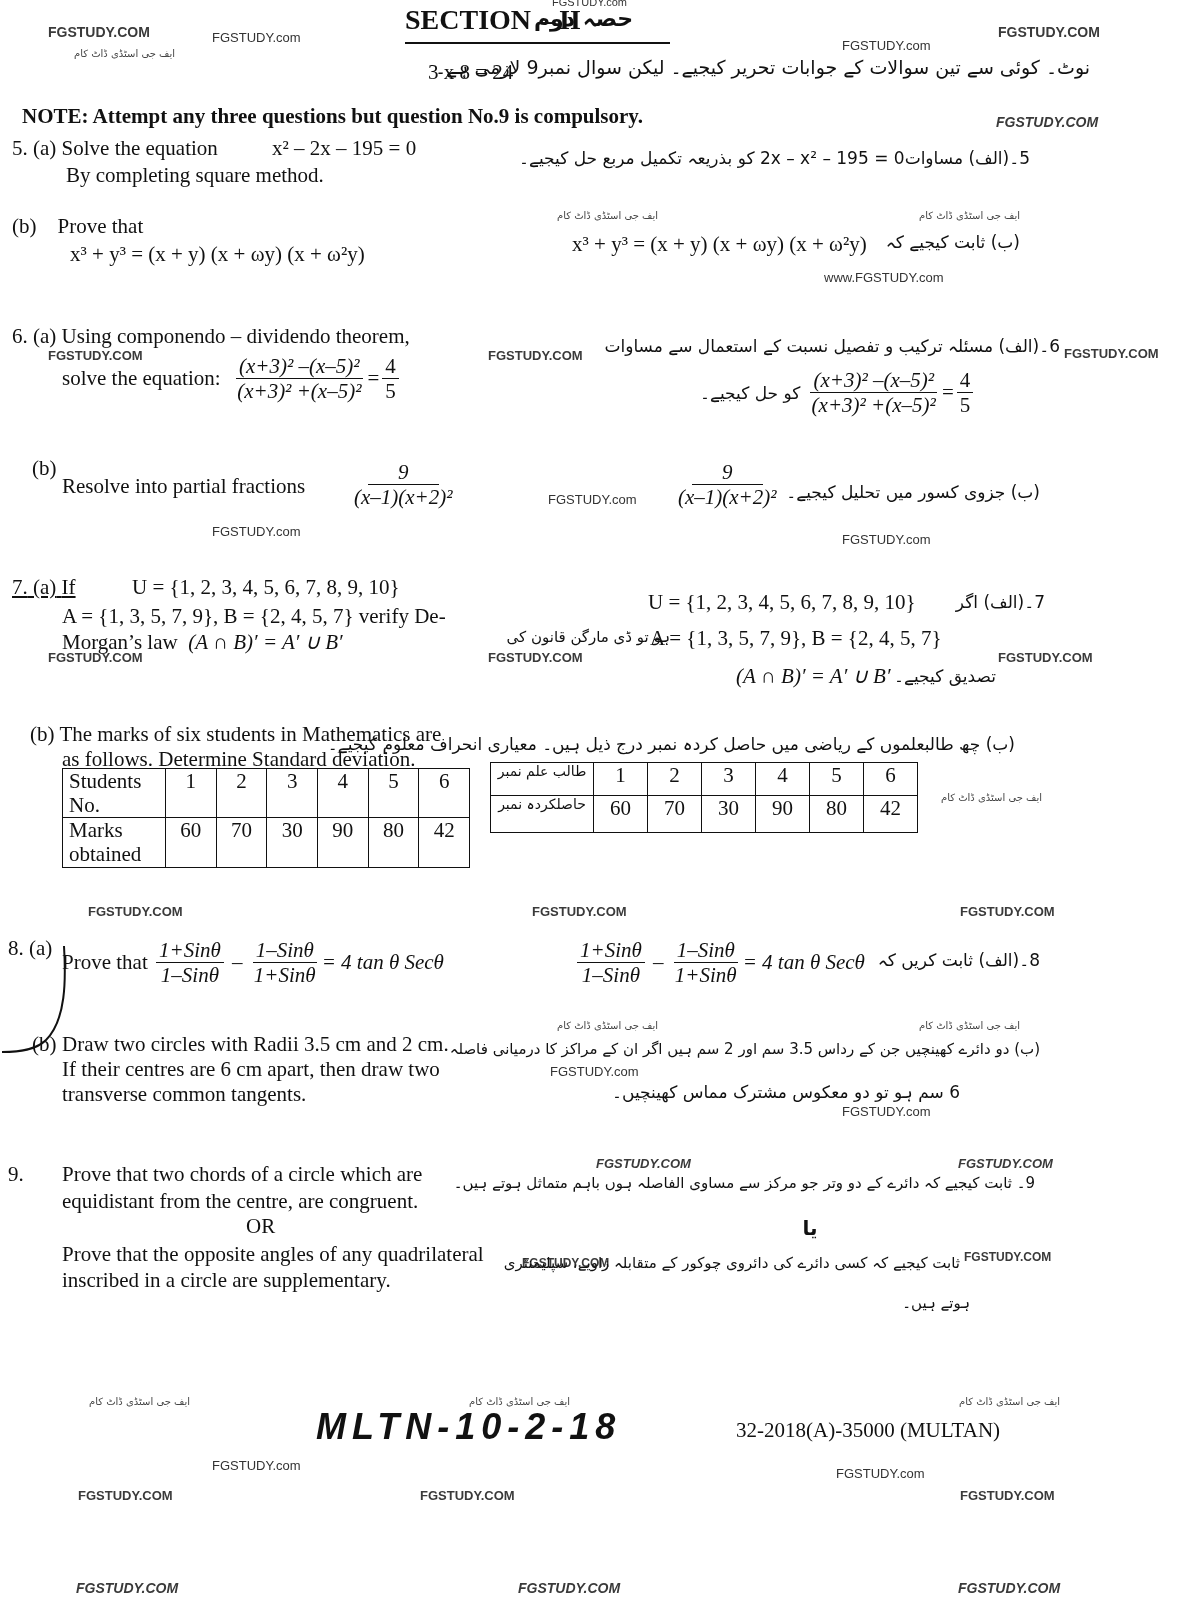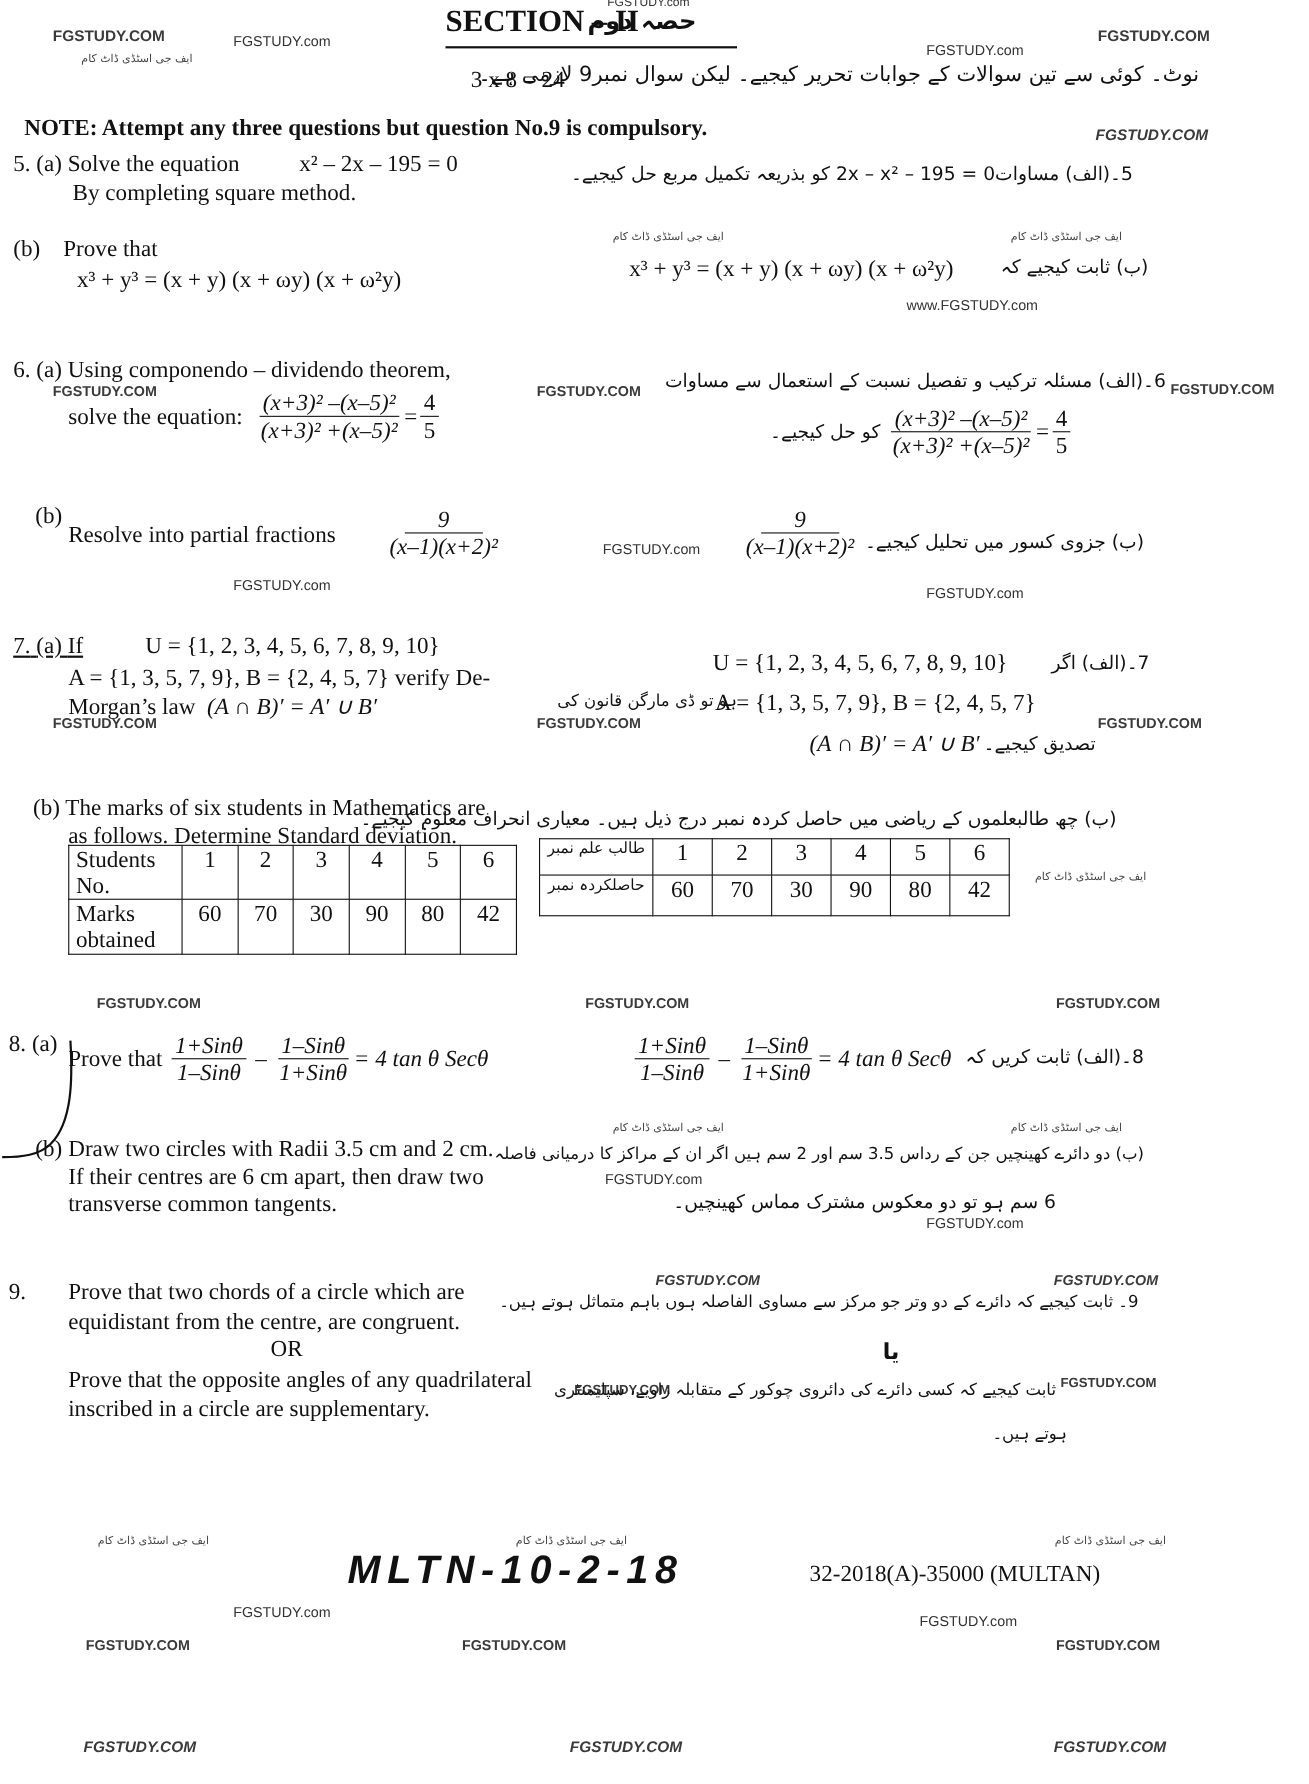--- a/index.html
+++ b/index.html
@@ -57,21 +57,21 @@
 <div class="abs urdu" style="left:560px;top:148px;width:470px;text-align:right;">5۔(الف) مساوات0 = 195 – 2x – x² کو بذریعہ تکمیل مربع حل کیجیے۔</div>
 
 <div class="abs q" style="left:12px;top:214px;">
   <span>(b)</span>
   &nbsp;&nbsp;&nbsp;<span>Prove that</span>
 </div>
 <div class="abs q" style="left:70px;top:242px;">x³ + y³ = (x + y) (x + ωy) (x + ω²y)</div>
 <div class="abs urdu-sm" style="left:518px;top:210px;width:140px;">ایف جی اسٹڈی ڈاٹ کام</div>
 <div class="abs urdu-sm" style="left:880px;top:210px;width:140px;">ایف جی اسٹڈی ڈاٹ کام</div>
 <div class="abs q" style="left:572px;top:232px;">x³ + y³ = (x + y) (x + ωy) (x + ω²y)</div>
-<div class="abs urdu" style="left:924px;top:232px;width:120px;text-align:center;">(ب) ثابت کیجیے کہ</div>
+<div class="abs urdu" style="left:900px;top:232px;width:120px;text-align:center;">(ب) ثابت کیجیے کہ</div>
 <div class="abs wm-thin" style="left:824px;top:270px;">www.FGSTUDY.com</div>
 
 <div class="abs q" style="left:12px;top:324px;">
   <span>6.</span>
   <span>(a)</span>
   <span>Using componendo – dividendo theorem,</span>
 </div>
 <div class="abs wm-bold" style="left:48px;top:348px;font-size:13px;">FGSTUDY.COM</div>
 <div class="abs wm-bold" style="left:488px;top:348px;font-size:13px;">FGSTUDY.COM</div>
 <div class="abs q" style="left:62px;top:354px;display:flex;align-items:center;">

